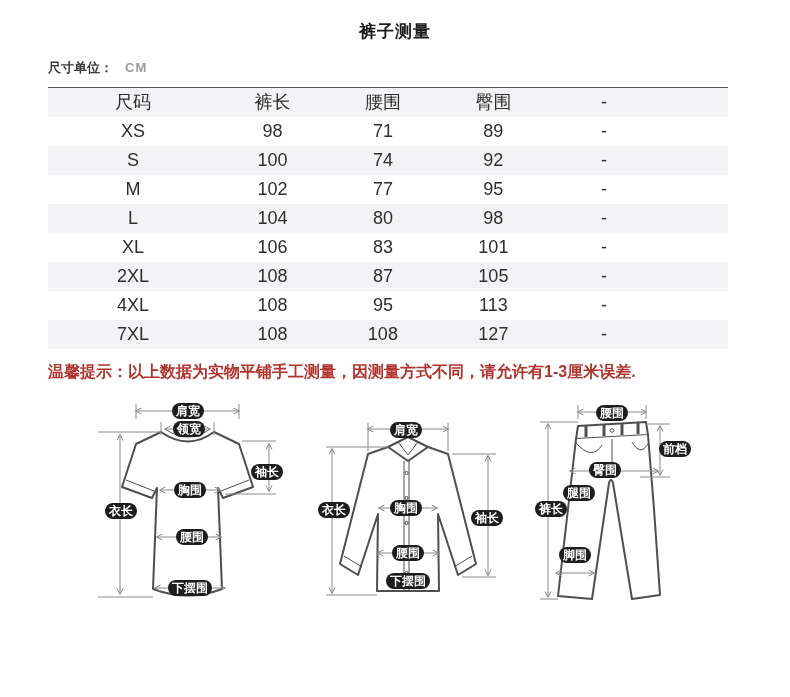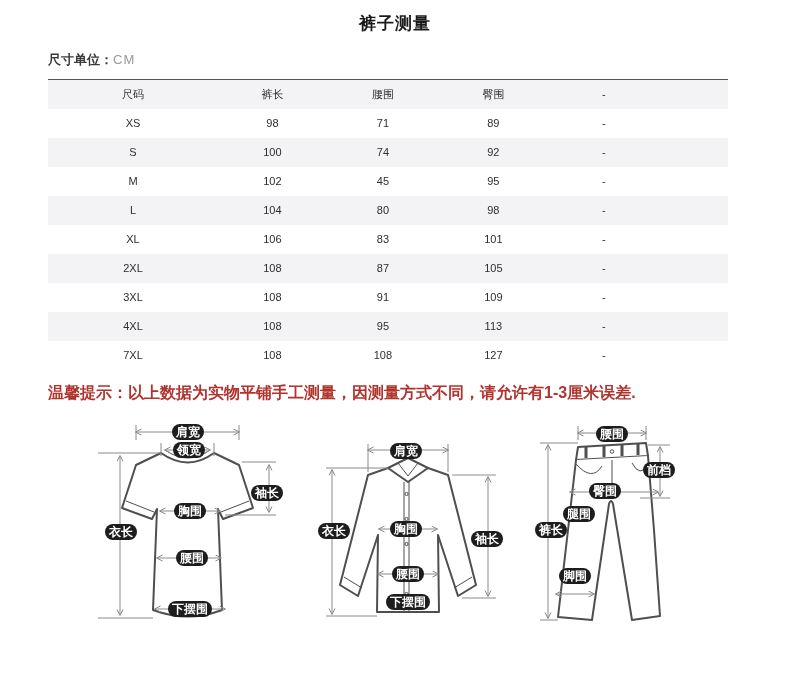--- a/index.html
+++ b/index.html
@@ -5,26 +5,26 @@
   :root{
     --note-red:#b0342e; --row-stripe:#f3f3f5; --table-top-border:#555555;
     --tag-bg:#1d1d1d; --dim-line:#8a8a8a; --garment-line:#4f4f4f; --unit-gray:#9a9a9a;
   }
   *{box-sizing:border-box;}
   html,body{margin:0;padding:0;}
   body{
     width:790px;height:697px;background:#fff;overflow:hidden;
     font-family:"Liberation Sans","DejaVu Sans",sans-serif;color:#333;
   }
-  .title{padding-top:12px;text-align:center;font-size:17px;font-weight:bold;color:#1a1a1a;letter-spacing:1px;}
+  .title{padding-top:20px;text-align:center;font-size:17px;font-weight:bold;color:#1a1a1a;letter-spacing:1px;}
   .unit-line{margin:16px 0 0 48px;font-size:13px;font-weight:bold;color:#3a3a3a;}
-  .unit-value{color:var(--unit-gray);font-weight:normal;letter-spacing:1px;}
+  .unit-value{color:var(--unit-gray);font-weight:bold;letter-spacing:1px;margin-left:12px;}
   table.size{
     width:680px;margin:10px 0 0 48px;border-collapse:collapse;
-    font-size:11px;border-top:1px solid var(--table-top-border);
+    font-size:18px;border-top:1px solid var(--table-top-border);
   }
   table.size th,table.size td{
     height:29px;padding:0;text-align:center;font-weight:400;color:#2e2e2e;
   }
   table.size thead tr{background:var(--row-stripe);}
   table.size tbody tr:nth-child(even){background:var(--row-stripe);}
   .note{margin:13px 0 16px 48px;font-size:16px;font-weight:bold;color:var(--note-red);}
   .diagrams{display:flex;margin-top:6px;padding-left:70px;}
   .diagram{position:relative;height:235px;}
   #d-tee{width:250px;}
@@ -80,21 +80,21 @@
         <td>S</td>
         <td>100</td>
         <td>74</td>
         <td>92</td>
         <td>-</td>
         <td></td>
       </tr>
       <tr>
         <td>M</td>
         <td>102</td>
-        <td>45</td>
+        <td>77</td>
         <td>95</td>
         <td>-</td>
         <td></td>
       </tr>
       <tr>
         <td>L</td>
         <td>104</td>
         <td>80</td>
         <td>98</td>
         <td>-</td>
@@ -106,28 +106,20 @@
         <td>83</td>
         <td>101</td>
         <td>-</td>
         <td></td>
       </tr>
       <tr>
         <td>2XL</td>
         <td>108</td>
         <td>87</td>
         <td>105</td>
-        <td>-</td>
-        <td></td>
-      </tr>
-      <tr>
-        <td>3XL</td>
-        <td>108</td>
-        <td>91</td>
-        <td>109</td>
         <td>-</td>
         <td></td>
       </tr>
       <tr>
         <td>4XL</td>
         <td>108</td>
         <td>95</td>
         <td>113</td>
         <td>-</td>
         <td></td>
@@ -234,20 +226,20 @@
         <path class="tick" d="M48,6 V20 M116,6 V20 M10,23 H48 M10,200 H28 M118,25 H140 M110,78 H140"></path>
         <line class="dim" x1="48" y1="13" x2="116" y2="13" marker-start="url(#ar-p)" marker-end="url(#ar-p)"></line>
         <line class="dim" x1="18" y1="25" x2="18" y2="198" marker-start="url(#ar-p)" marker-end="url(#ar-p)"></line>
         <line class="dim" x1="130" y1="27" x2="130" y2="76" marker-start="url(#ar-p)" marker-end="url(#ar-p)"></line>
         <line class="dim" x1="40" y1="72" x2="128" y2="72" marker-start="url(#ar-p)" marker-end="url(#ar-p)"></line>
         <line class="dim" x1="36" y1="94" x2="62" y2="94" marker-start="url(#ar-p)" marker-end="url(#ar-p)"></line>
         <line class="dim" x1="26" y1="174" x2="64" y2="174" marker-start="url(#ar-p)" marker-end="url(#ar-p)"></line>
       </g>
     </svg>
     <div class="tag" style="left:82px;top:14px">腰围</div>
-    <div class="tag" style="left:129px;top:50px">前档</div>
+    <div class="tag" style="left:145px;top:50px">前档</div>
     <div class="tag" style="left:75px;top:71px">臀围</div>
     <div class="tag" style="left:49px;top:94px">腿围</div>
     <div class="tag" style="left:21px;top:110px">裤长</div>
     <div class="tag" style="left:45px;top:156px">脚围</div>
   </div>
 
 </div>
 
 </body></html>

